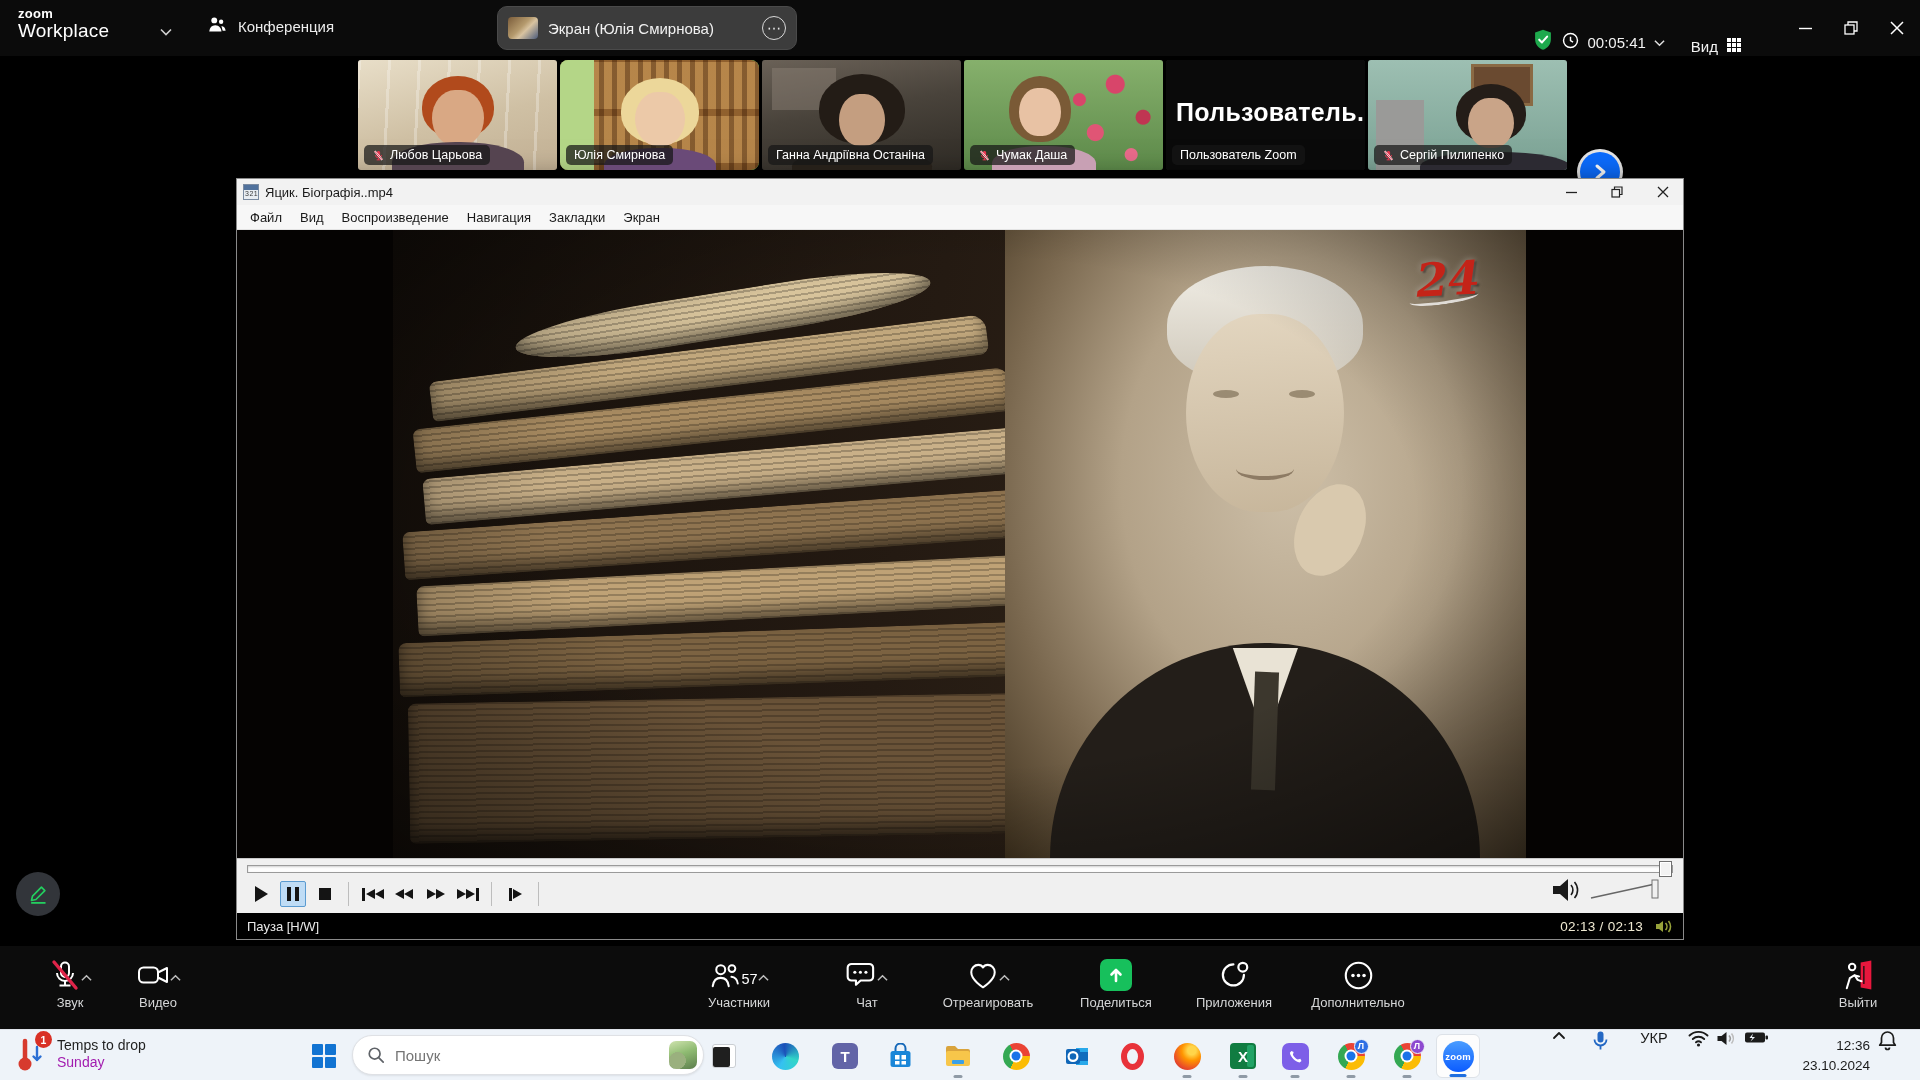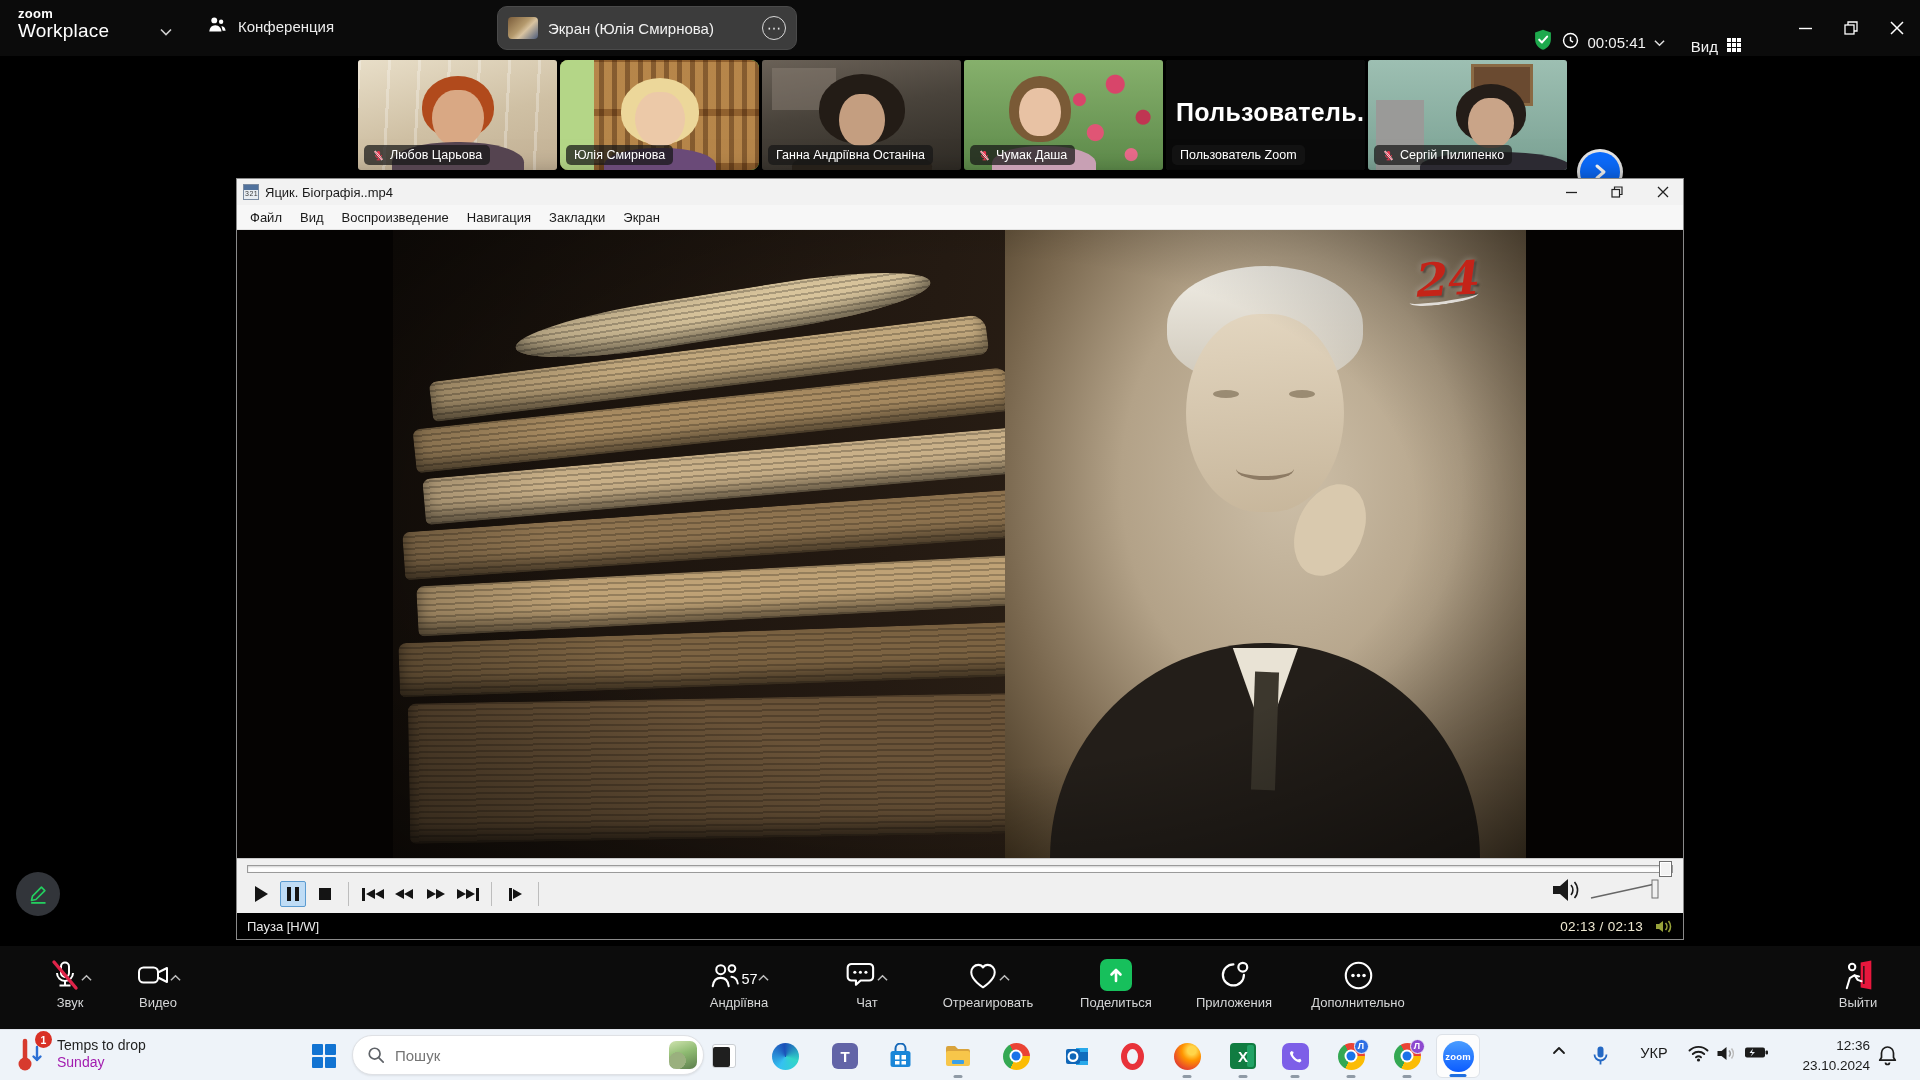--- a/index.html
+++ b/index.html
@@ -152,21 +152,21 @@
   .darkapp::after{content:"";position:absolute;left:0;bottom:0;width:17px;height:20px;background:#1f1f1f;border-radius:2px}
   .teams{width:26px;height:26px;border-radius:6px;background:#6264a7;color:#fff;font-size:15px;font-weight:700;display:flex;align-items:center;justify-content:center}
   .edge{width:27px;height:27px;border-radius:50%;background:conic-gradient(from 210deg,#35c1f1,#1b4fb8 40%,#31d5c8 72%,#35c1f1)}
   .opera{width:23px;height:27px;border-radius:50%;border:6px solid #e8323a}
   .ffox{width:27px;height:27px;border-radius:50%;background:radial-gradient(circle at 66% 28%,#ffd54a 0 16%,#ff9500 38%,#e8482b 72%,#a82a1a 100%)}
   .excel{position:relative;width:26px;height:26px;border-radius:4px;background:#107c41;color:#fff;font-weight:700;font-size:15px;display:flex;align-items:center;justify-content:center}
   .excel::after{content:"";position:absolute;right:2px;top:2px;width:7px;height:22px;background:#21a366;border-radius:2px;z-index:0}
   .excel b{position:relative;z-index:1}
   .viber{width:27px;height:27px;border-radius:7px;background:#7d5fe8;display:flex;align-items:center;justify-content:center}
   .zoomapp{width:31px;height:31px;border-radius:50%;background:linear-gradient(180deg,#4a9dff,#0b5cff);color:#fff;font-size:9.5px;font-weight:700;display:flex;align-items:center;justify-content:center;letter-spacing:.2px}
-  .tray-item{position:absolute;top:15px;display:flex;align-items:flex-end;justify-content:center}
+  .tray-item{position:absolute;top:0;display:flex;align-items:flex-end;justify-content:center}
   .lang{font-size:14.5px;color:#1b1b1b}
   .clockblk{position:absolute;left:1778px;top:6px;width:92px;text-align:right;font-size:13.5px;color:#1b1b1b;line-height:1.45}
 </style>
 </head>
 <body>
 
 <div class="scr">
 
   <div class="titlebar">
     <div class="brand">
@@ -519,21 +519,21 @@
             <circle cx="11" cy="8.5" r="4.2" stroke="#fff" stroke-width="1.9" fill="none"></circle>
             <path d="M3.5 24c.7-5.2 3.6-7.8 7.5-7.8s6.8 2.6 7.5 7.8" stroke="#fff" stroke-width="1.9" fill="none" stroke-linecap="round"></path>
             <circle cx="21.5" cy="7.5" r="3.2" stroke="#fff" stroke-width="1.8" fill="none"></circle>
             <path d="M21 15.2c3.4.3 5.4 2.6 6 6.3" stroke="#fff" stroke-width="1.8" fill="none" stroke-linecap="round"></path>
           </svg>
         <span class="mt-count">57</span>
         <svg class="chev-up" width="11" height="8" viewBox="0 0 12 8">
             <path d="M1 6.5l5-5 5 5" stroke="#bdbdbd" stroke-width="1.6" fill="none"></path>
           </svg>
       </div>
-      <span class="mt-lbl">Андріївна</span>
+      <span class="mt-lbl">Участники</span>
     </div>
 
     <div class="mt-item" style="left:824px;width:86px">
       <div class="mt-row">
         <svg width="31" height="30" viewBox="0 0 28 27">
             <path d="M5 3.5h16a3.5 3.5 0 0 1 3.5 3.5v8a3.5 3.5 0 0 1-3.5 3.5h-7.8L9 22.4v-3.9H5A3.5 3.5 0 0 1 1.5 15V7A3.5 3.5 0 0 1 5 3.5z" stroke="#fff" stroke-width="1.9" fill="none" stroke-linejoin="round"></path>
             <circle cx="8" cy="11" r="1.4" fill="#fff"></circle>
             <circle cx="13" cy="11" r="1.4" fill="#fff"></circle>
             <circle cx="18" cy="11" r="1.4" fill="#fff"></circle>
           </svg>

